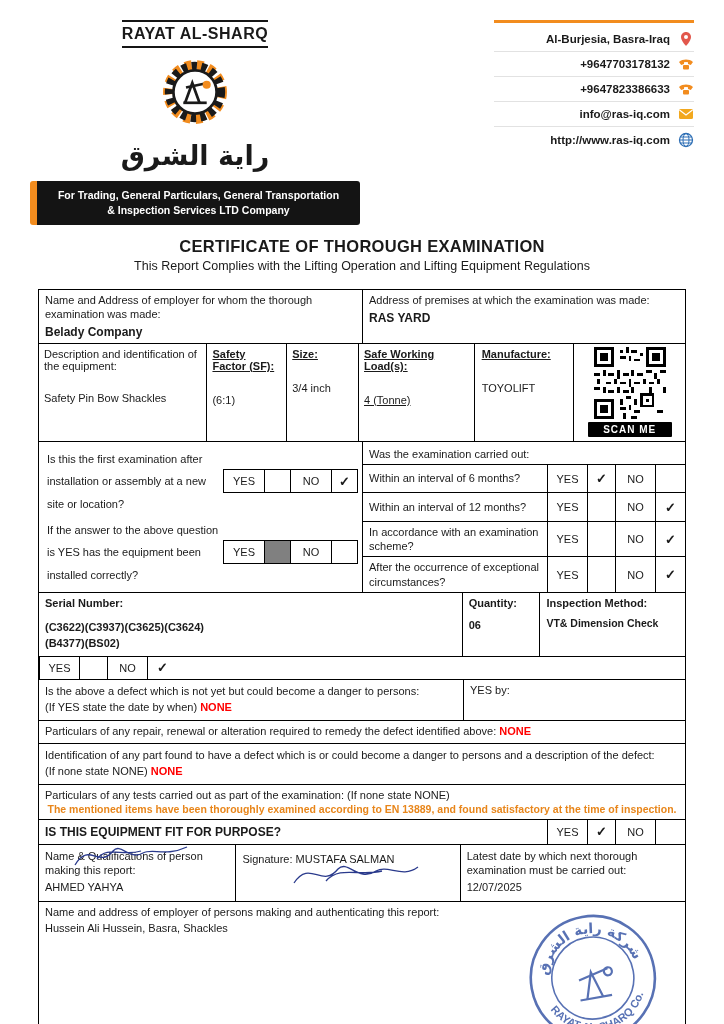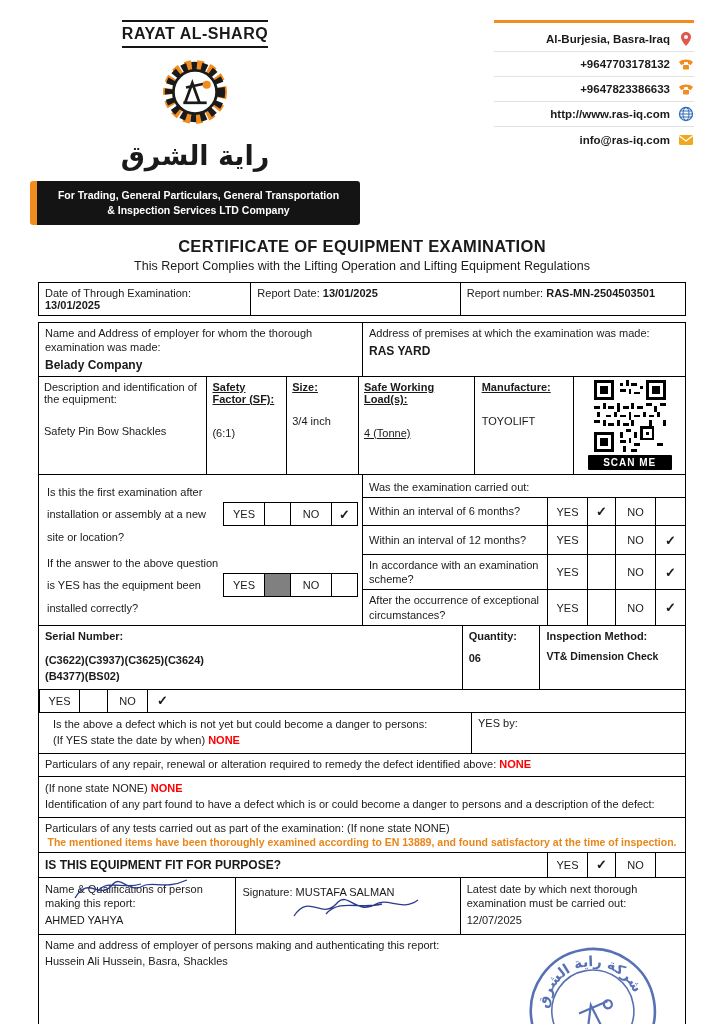--- a/index.html
+++ b/index.html
@@ -85,21 +85,21 @@
   .ser-met { width:146px; }
   .boldlab { font-weight:bold; }
   .ser-main .v { font-weight:bold; margin-top:10px; line-height:1.5; }
   .ser-qty .v { font-weight:bold; margin-top:10px; }
   .ser-met .v { font-weight:bold; margin-top:8px; font-size:10.5px; }
 
   
   .flexrow { align-items:stretch; }
   .flexrow .txt { flex:1; padding:4px 6px; display:flex; align-items:center; }
   .r6 { min-height:24px; }
-  .r7 { min-height:36px;padding-left:8px; }
+  .r7 { min-height:36px; }
   .r7 .left { width:424px; line-height:1.45; }
   .r7 .right { flex:1; padding:4px 6px; }
   .r8 { min-height:24px; display:block; }
   .r9 { min-height:34px; display:block; line-height:1.45; }
   .r10 { min-height:36px; display:block; }
   .note-orange { color:#E8861B; font-weight:bold; text-align:center; margin-top:2px; font-size:10.5px; }
   .r11 { min-height:26px; }
   .r11 .txt { font-weight:bold; font-size:12px; }
 
   
@@ -177,64 +177,50 @@
       <div class="contact-row">
         <span>+9647823386633</span>
         <span class="cicon">
           <svg viewBox="0 0 16 16" width="16" height="16">
               <path d="M1 6c4-3.2 10-3.2 14 0l-2.2 3-2.8-1V6.2a8.5 8.5 0 0 0-4 0V8L3.2 9 1 6z" fill="#F28C1E"></path>
               <rect x="5" y="9" width="6" height="4.5" rx="1" fill="#F28C1E"></rect>
             </svg>
         </span>
       </div>
       <div class="contact-row">
+        <span>info@ras-iq.com</span>
+        <span class="cicon">
+          <svg viewBox="0 0 16 16" width="16" height="16">
+              <rect x="1" y="3" width="14" height="10" rx="1.5" fill="#f2a81e"></rect>
+              <path d="M1.5 4l6.5 5 6.5-5" stroke="#fff" stroke-width="1.2" fill="none"></path>
+            </svg>
+        </span>
+      </div>
+      <div class="contact-row">
         <span>http://www.ras-iq.com</span>
         <span class="cicon">
           <svg viewBox="0 0 16 16" width="16" height="16">
               <circle cx="8" cy="8" r="6.5" fill="none" stroke="#2e6fb5" stroke-width="1.3"></circle>
               <ellipse cx="8" cy="8" rx="3" ry="6.5" fill="none" stroke="#2e6fb5" stroke-width="1"></ellipse>
               <line x1="1.5" y1="8" x2="14.5" y2="8" stroke="#2e6fb5" stroke-width="1"></line>
               <line x1="2.5" y1="5" x2="13.5" y2="5" stroke="#2e6fb5" stroke-width="1"></line>
               <line x1="2.5" y1="11" x2="13.5" y2="11" stroke="#2e6fb5" stroke-width="1"></line>
             </svg>
         </span>
       </div>
-      <div class="contact-row">
-        <span>info@ras-iq.com</span>
-        <span class="cicon">
-          <svg viewBox="0 0 16 16" width="16" height="16">
-              <rect x="1" y="3" width="14" height="10" rx="1.5" fill="#f2a81e"></rect>
-              <path d="M1.5 4l6.5 5 6.5-5" stroke="#fff" stroke-width="1.2" fill="none"></path>
-            </svg>
-        </span>
-      </div>
     </div>
   </header>
 
   <div class="titleblock">
-    <div class="title-main">CERTIFICATE OF EQUIPMENT EXAMINATION</div>
+    <div class="title-main">CERTIFICATE OF THOROUGH EXAMINATION</div>
     <div class="title-sub">This Report Complies with the Lifting Operation and Lifting Equipment Regulations</div>
   </div>
 
   <div class="form">
 
-    <div class="frow">
-      <div class="cell r1c1">
-        <span>Date of Through Examination:</span>
-        <b class="val">13/01/2025</b>
-      </div>
-      <div class="cell vline r1c2">
-        <span>Report Date:</span>
-        <b class="val">13/01/2025</b>
-      </div>
-      <div class="cell vline r1c3">
-        <span>Report number:</span>
-        <b class="val">RAS-MN-2504503501</b>
-      </div>
-    </div>
 
     <div class="frow gap">
       <div class="cell r2c">
         <div class="lab">Name and Address of employer for whom the thorough examination was made:</div>
         <div class="bigval">Belady Company</div>
       </div>
       <div class="cell vline r2c">
         <div class="lab">Address of premises at which the examination was made:</div>
         <div class="bigval">RAS YARD</div>
       </div>
@@ -384,25 +370,25 @@
         <span>YES by:</span>
       </div>
     </div>
 
     <div class="frow r8 cell">
       <span>Particulars of any repair, renewal or alteration required to remedy the defect identified above:</span>
       <span class="red">NONE</span>
     </div>
 
     <div class="frow r9 cell">
+      <div>Identification of any part found to have a defect which is or could become a danger to persons and a description of the defect:</div>
       <div>
         <span>(If none state NONE)</span>
         <span class="red">NONE</span>
       </div>
-      <div>Identification of any part found to have a defect which is or could become a danger to persons and a description of the defect:</div>
     </div>
 
     <div class="frow r10 cell">
       <div>Particulars of any tests carried out as part of the examination: (If none state NONE)</div>
       <div class="note-orange">
         <span>The mentioned items have been thoroughly examined according to </span><span style="font-weight:900">EN 13889</span><span>, and found satisfactory at the time of inspection.</span>
       </div>
     </div>
 
     <div class="frow flexrow r11">

